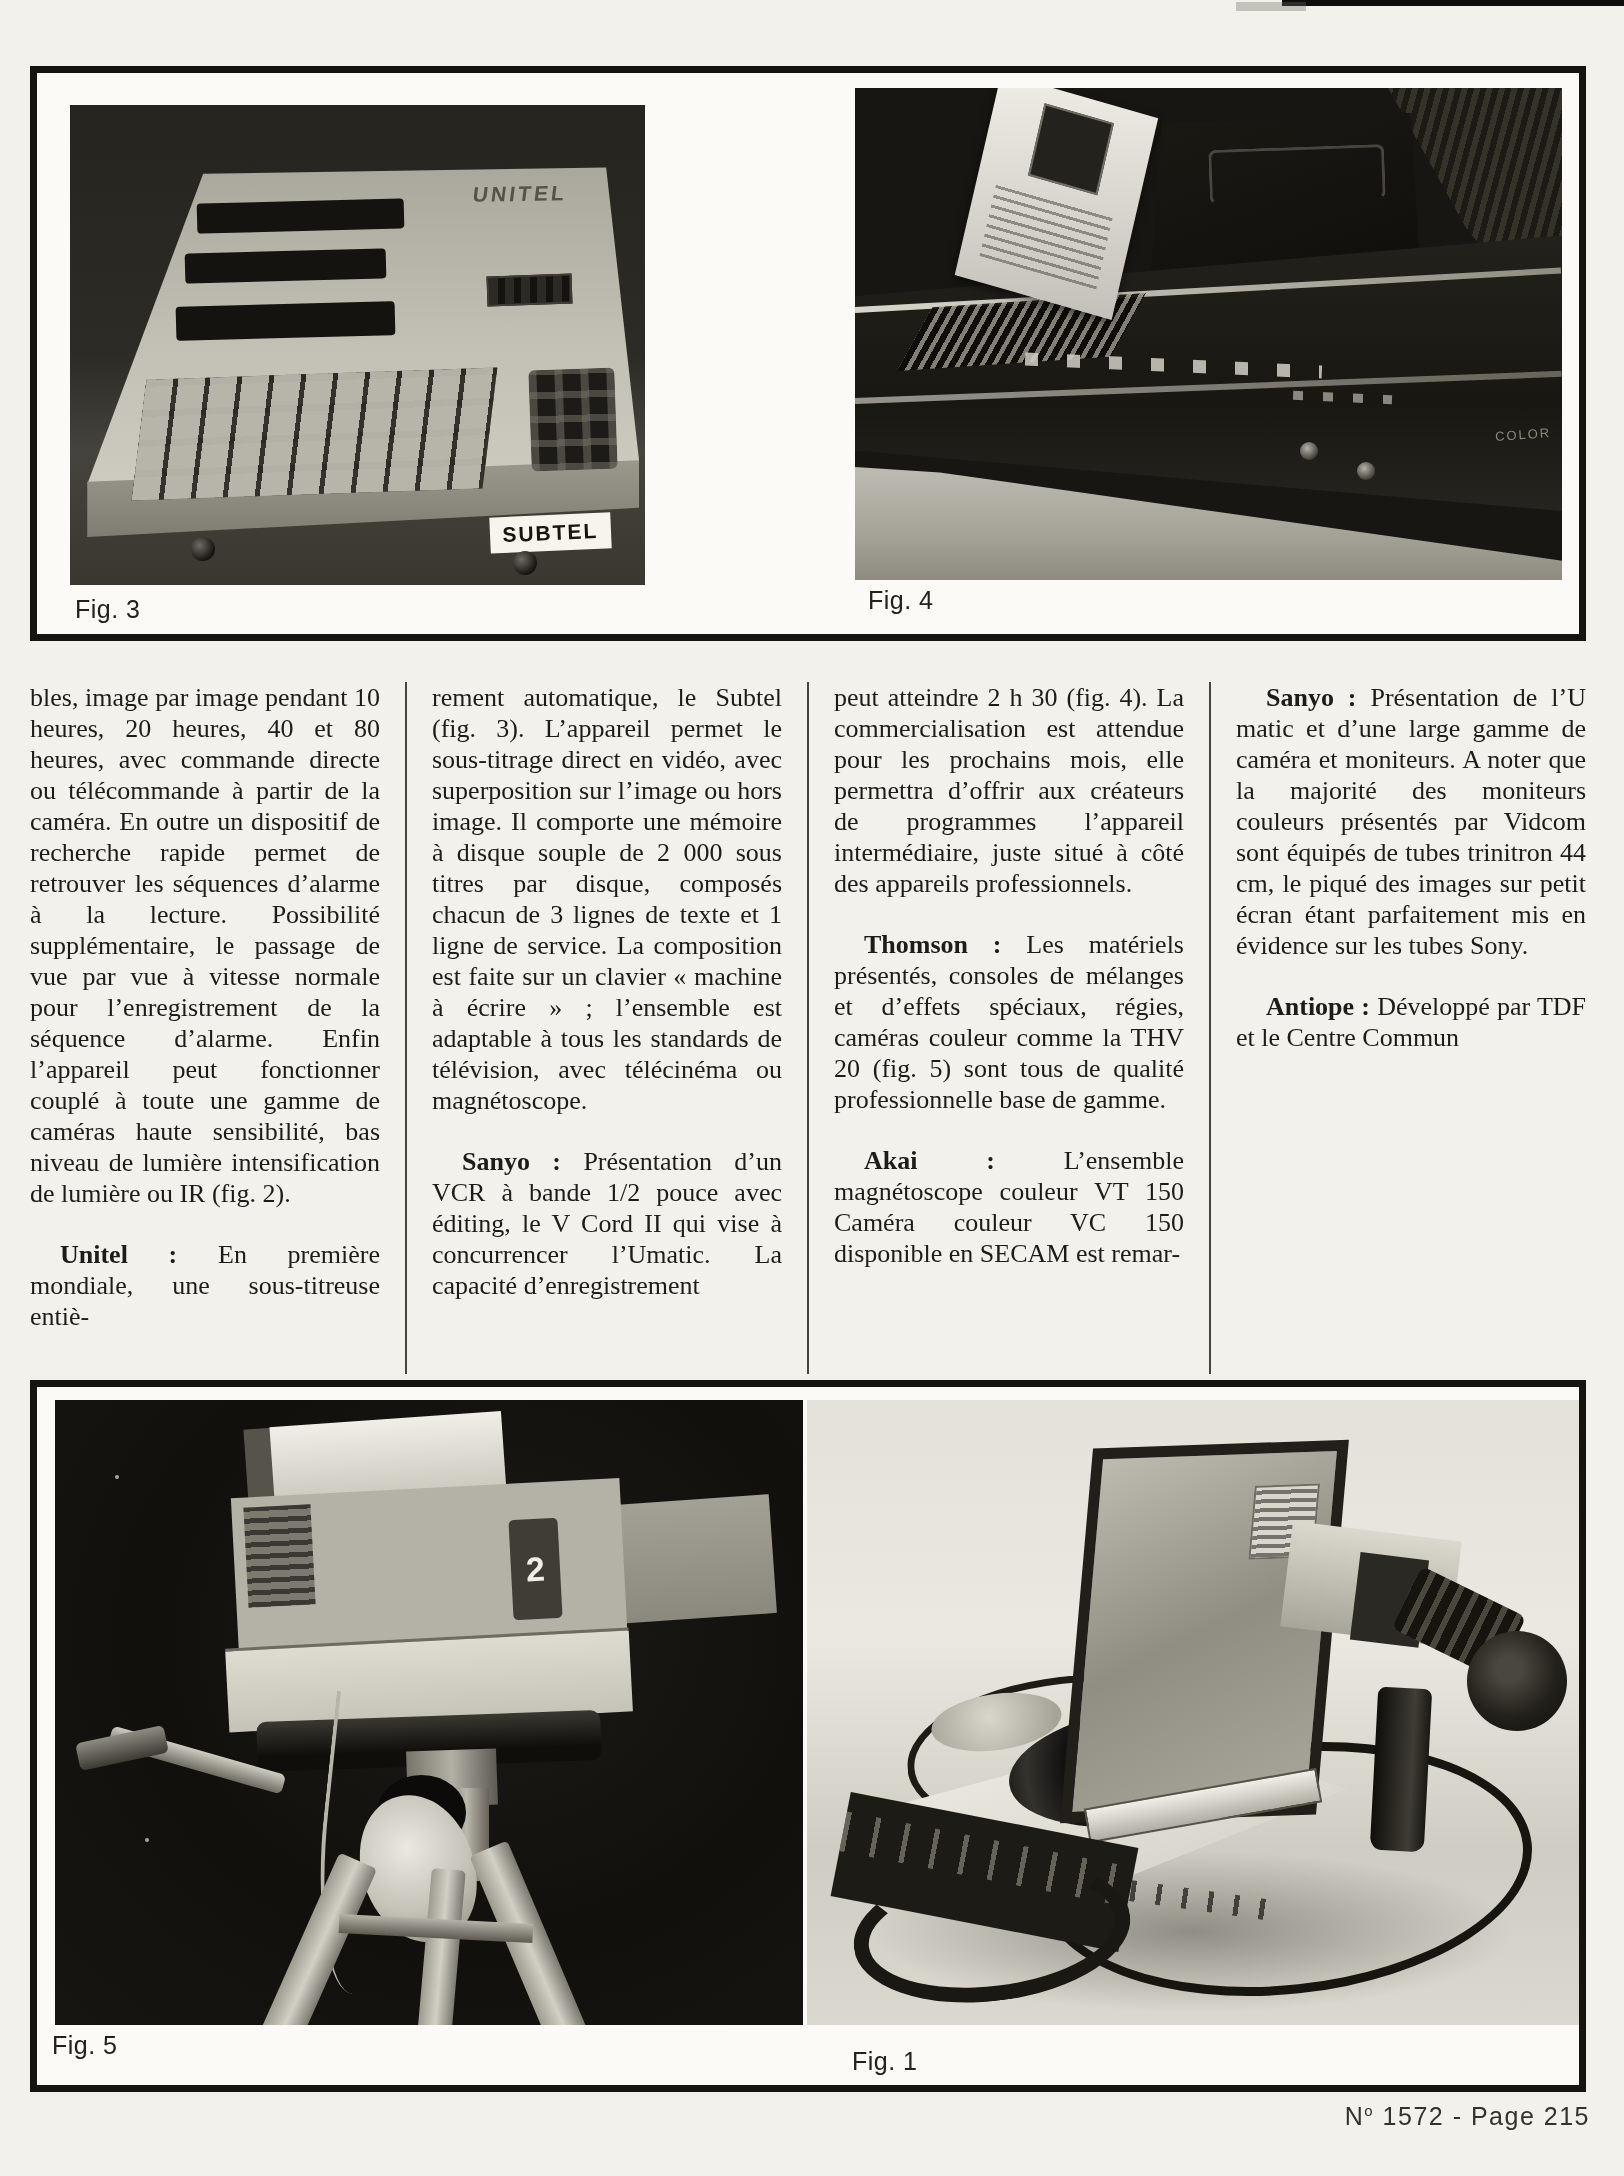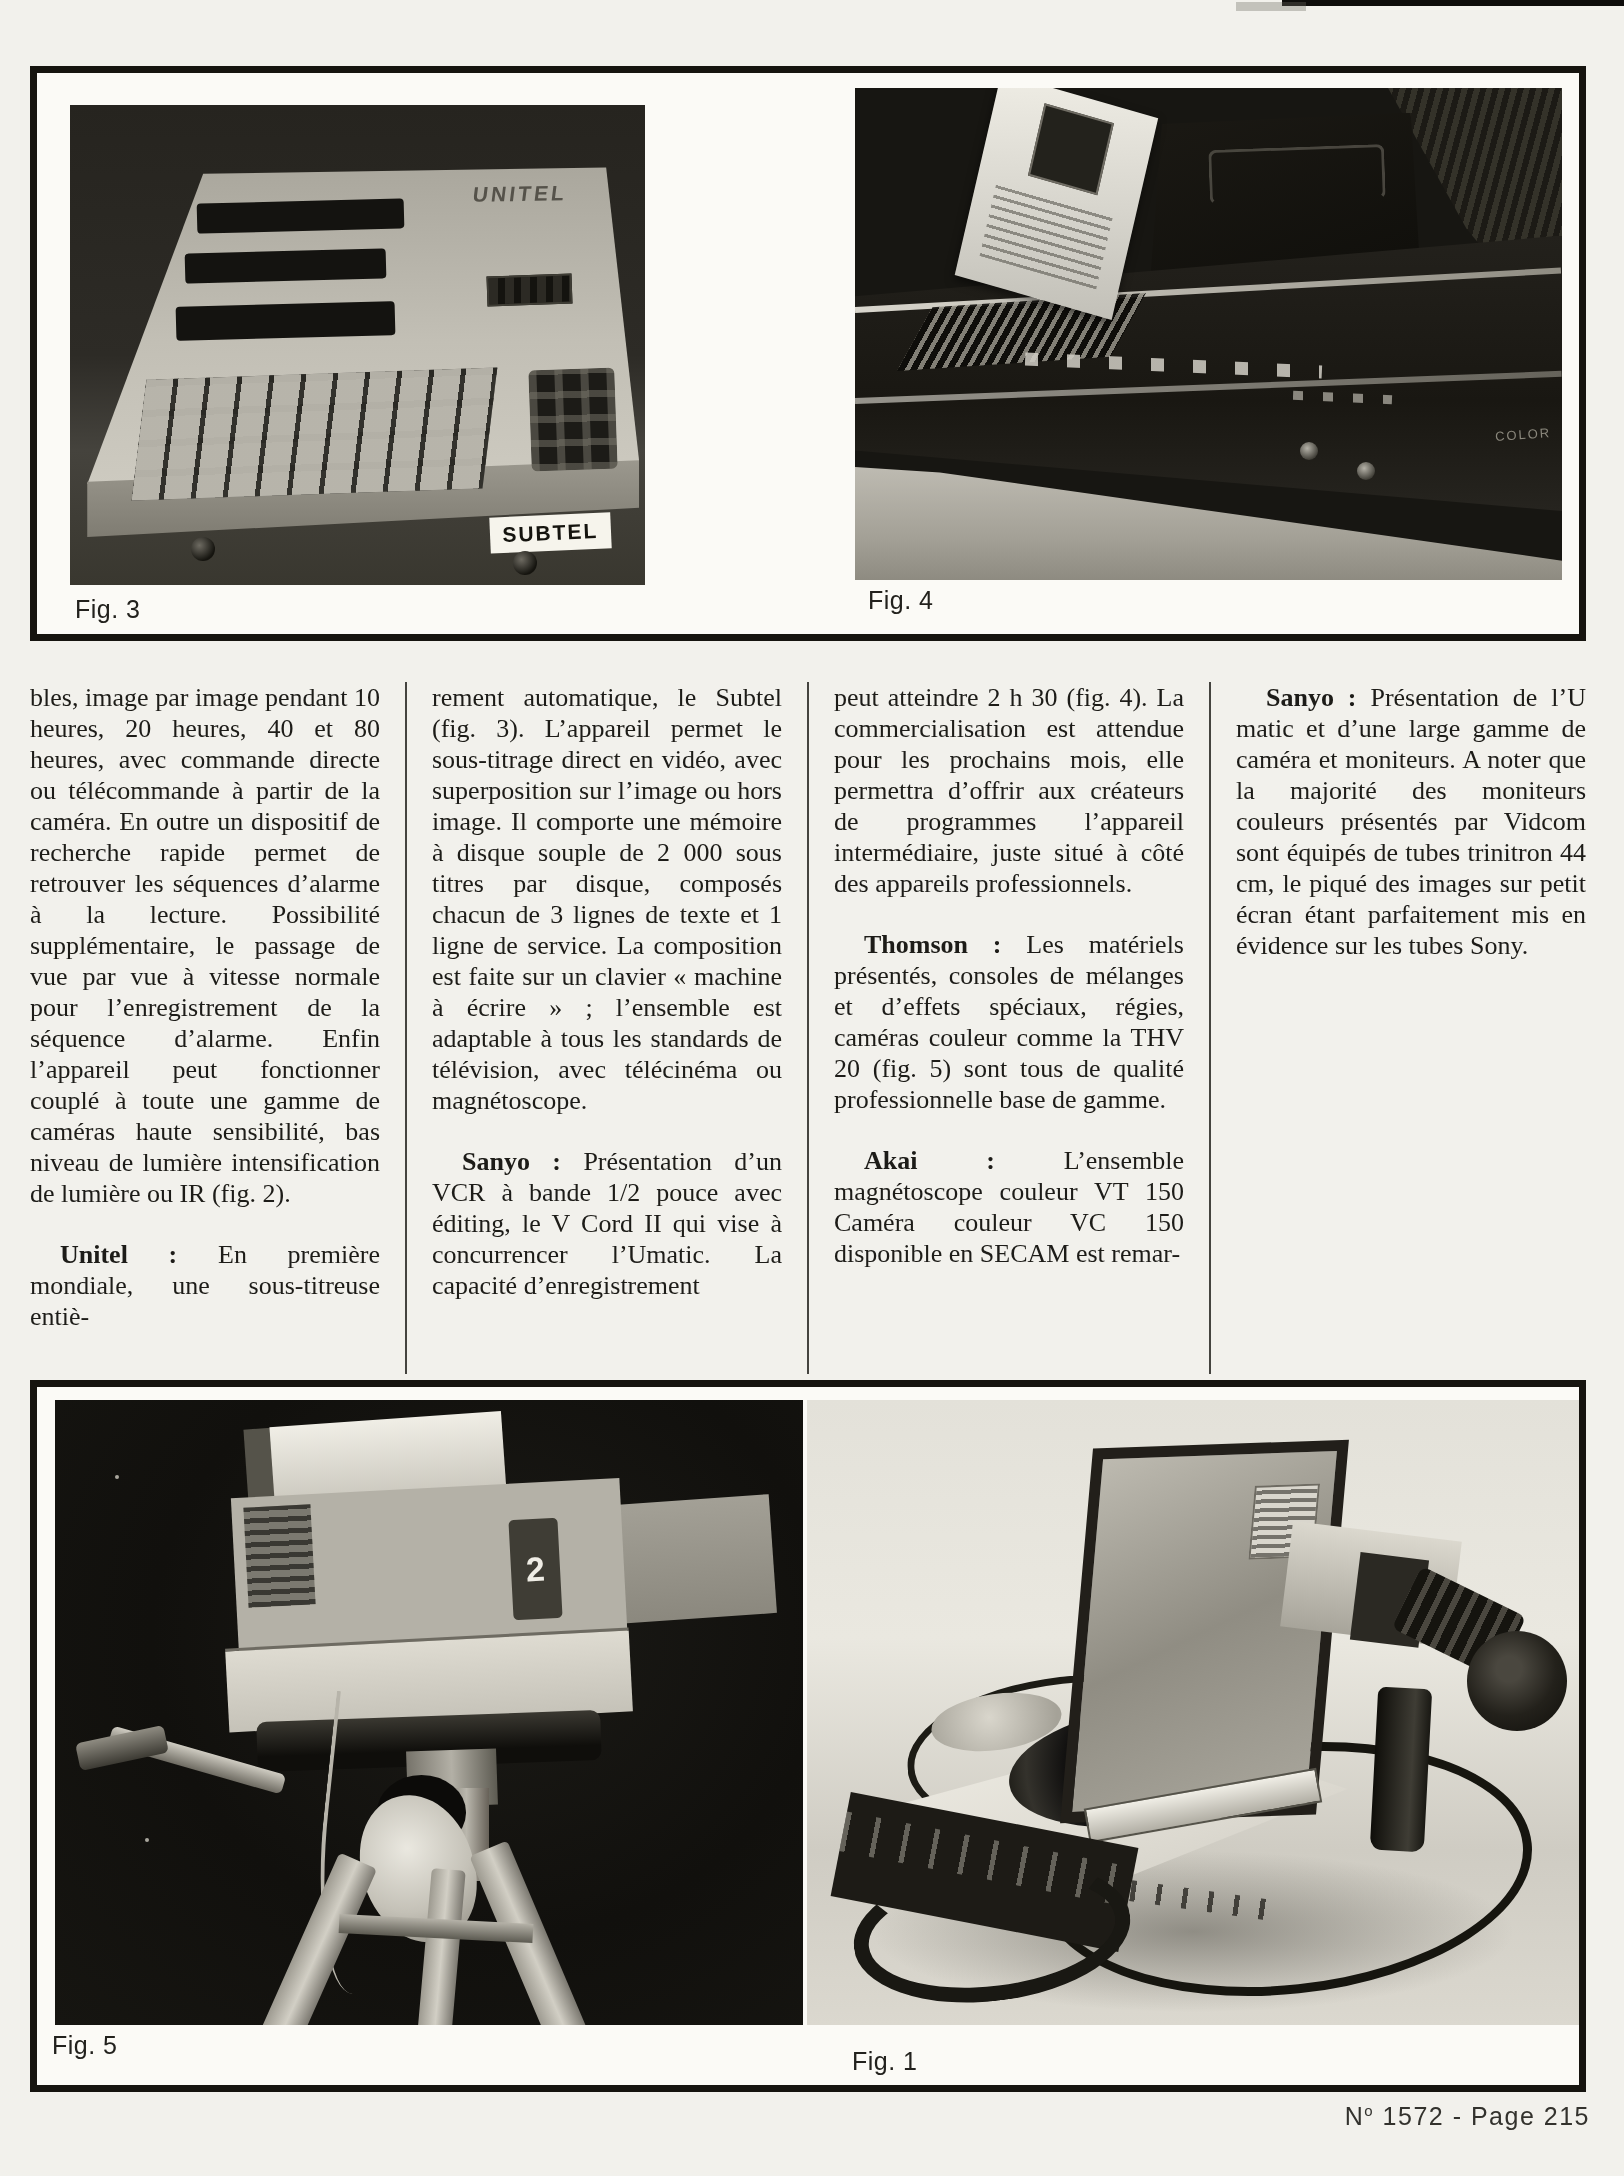--- a/index.html
+++ b/index.html
@@ -255,20 +255,21 @@
       <p class="para">rement automatique, le Subtel (fig. 3). L’appareil permet le sous-titrage direct en vidéo, avec superposition sur l’image ou hors image. Il comporte une mémoire à disque souple de 2 000 sous titres par disque, composés chacun de 3 lignes de texte et 1 ligne de service. La composition est faite sur un clavier « machine à écrire » ; l’ensemble est adaptable à tous les standards de télévision, avec télécinéma ou magnétoscope.</p>
       <p class="para lead-para"><strong class="lead">Sanyo : </strong>Présentation d’un VCR à bande 1/2 pouce avec éditing, le V Cord II qui vise à concurrencer l’Umatic. La capacité d’enregistrement</p>
     </div>
   <div class="text-column">
       <p class="para">peut atteindre 2 h 30 (fig. 4). La commercialisation est attendue pour les prochains mois, elle permettra d’offrir aux créateurs de programmes l’appareil intermédiaire, juste situé à côté des appareils professionnels.</p>
       <p class="para lead-para"><strong class="lead">Thomson : </strong>Les matériels présentés, consoles de mélanges et d’effets spéciaux, régies, caméras couleur comme la THV 20 (fig. 5) sont tous de qualité professionnelle base de gamme.</p>
       <p class="para lead-para"><strong class="lead">Akai : </strong>L’ensemble magnétoscope couleur VT 150 Caméra couleur VC 150 disponible en SECAM est remar-</p>
     </div>
   <div class="text-column">
       <p class="para lead-para"><strong class="lead">Sanyo : </strong>Présentation de l’U matic et d’une large gamme de caméra et moniteurs. A noter que la majorité des moniteurs couleurs présentés par Vidcom sont équipés de tubes trinitron 44 cm, le piqué des images sur petit écran étant parfaitement mis en évidence sur les tubes Sony.</p>
+      <p class="para lead-para"><strong class="lead">Antiope : </strong>Développé par TDF et le Centre Commun</p>
     </div>
 </div>
 
 <div class="figure-box" id="figure-box-bottom">
 
   <div class="photo" id="fig5-photo">
     <div class="shape f5-speck" style="left:8%;top:12%;"></div>
     <div class="shape f5-speck" style="left:88%;top:22%;"></div>
     <div class="shape f5-speck" style="left:12%;top:70%;"></div>
     <div class="shape f5-hood-side"></div>

